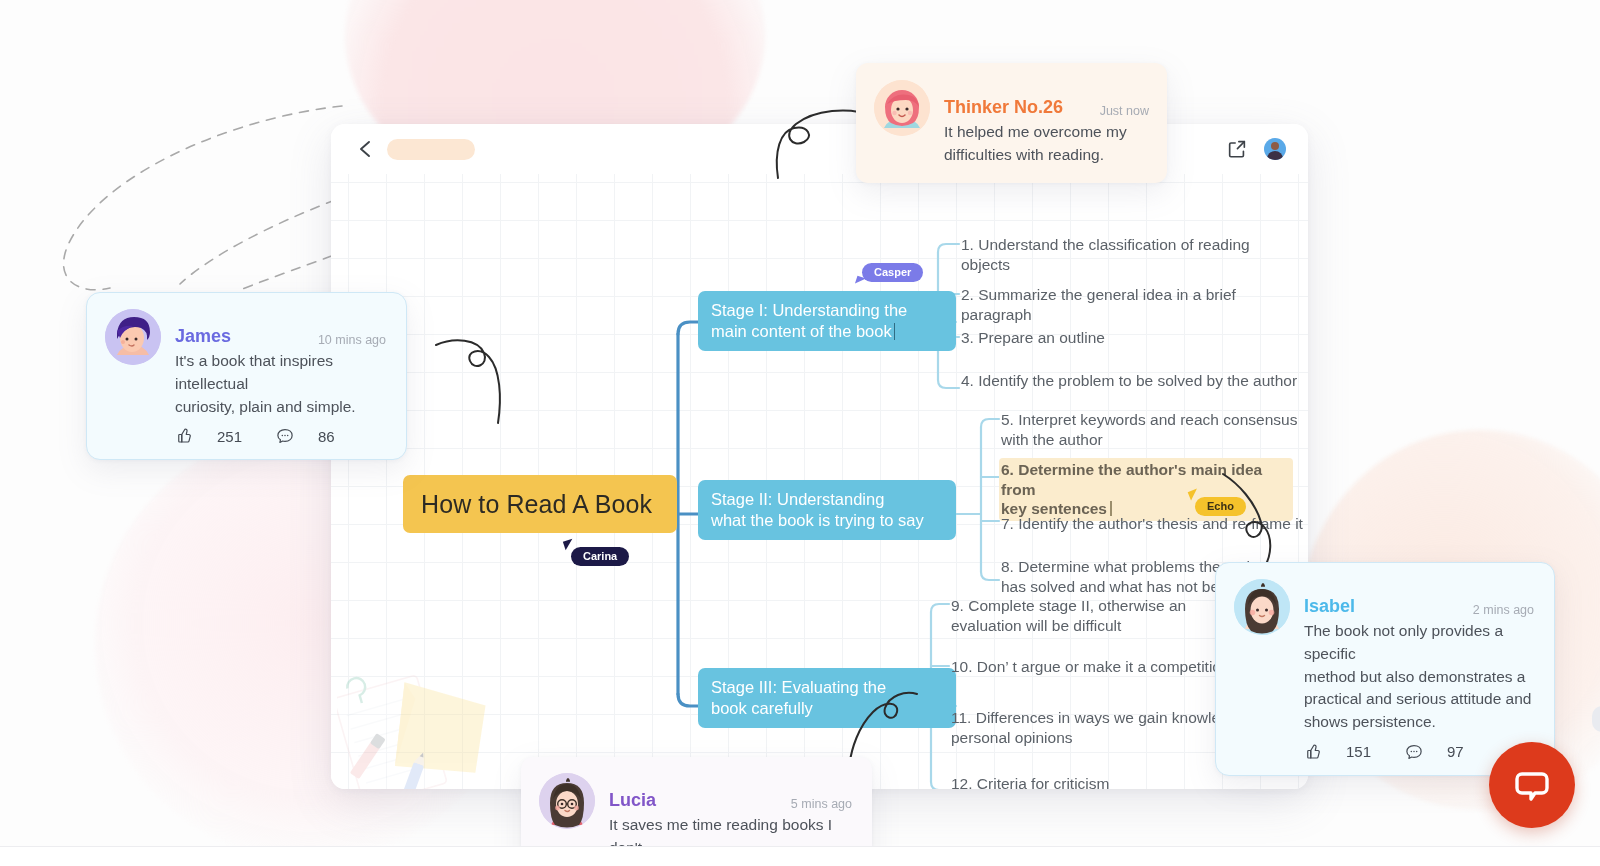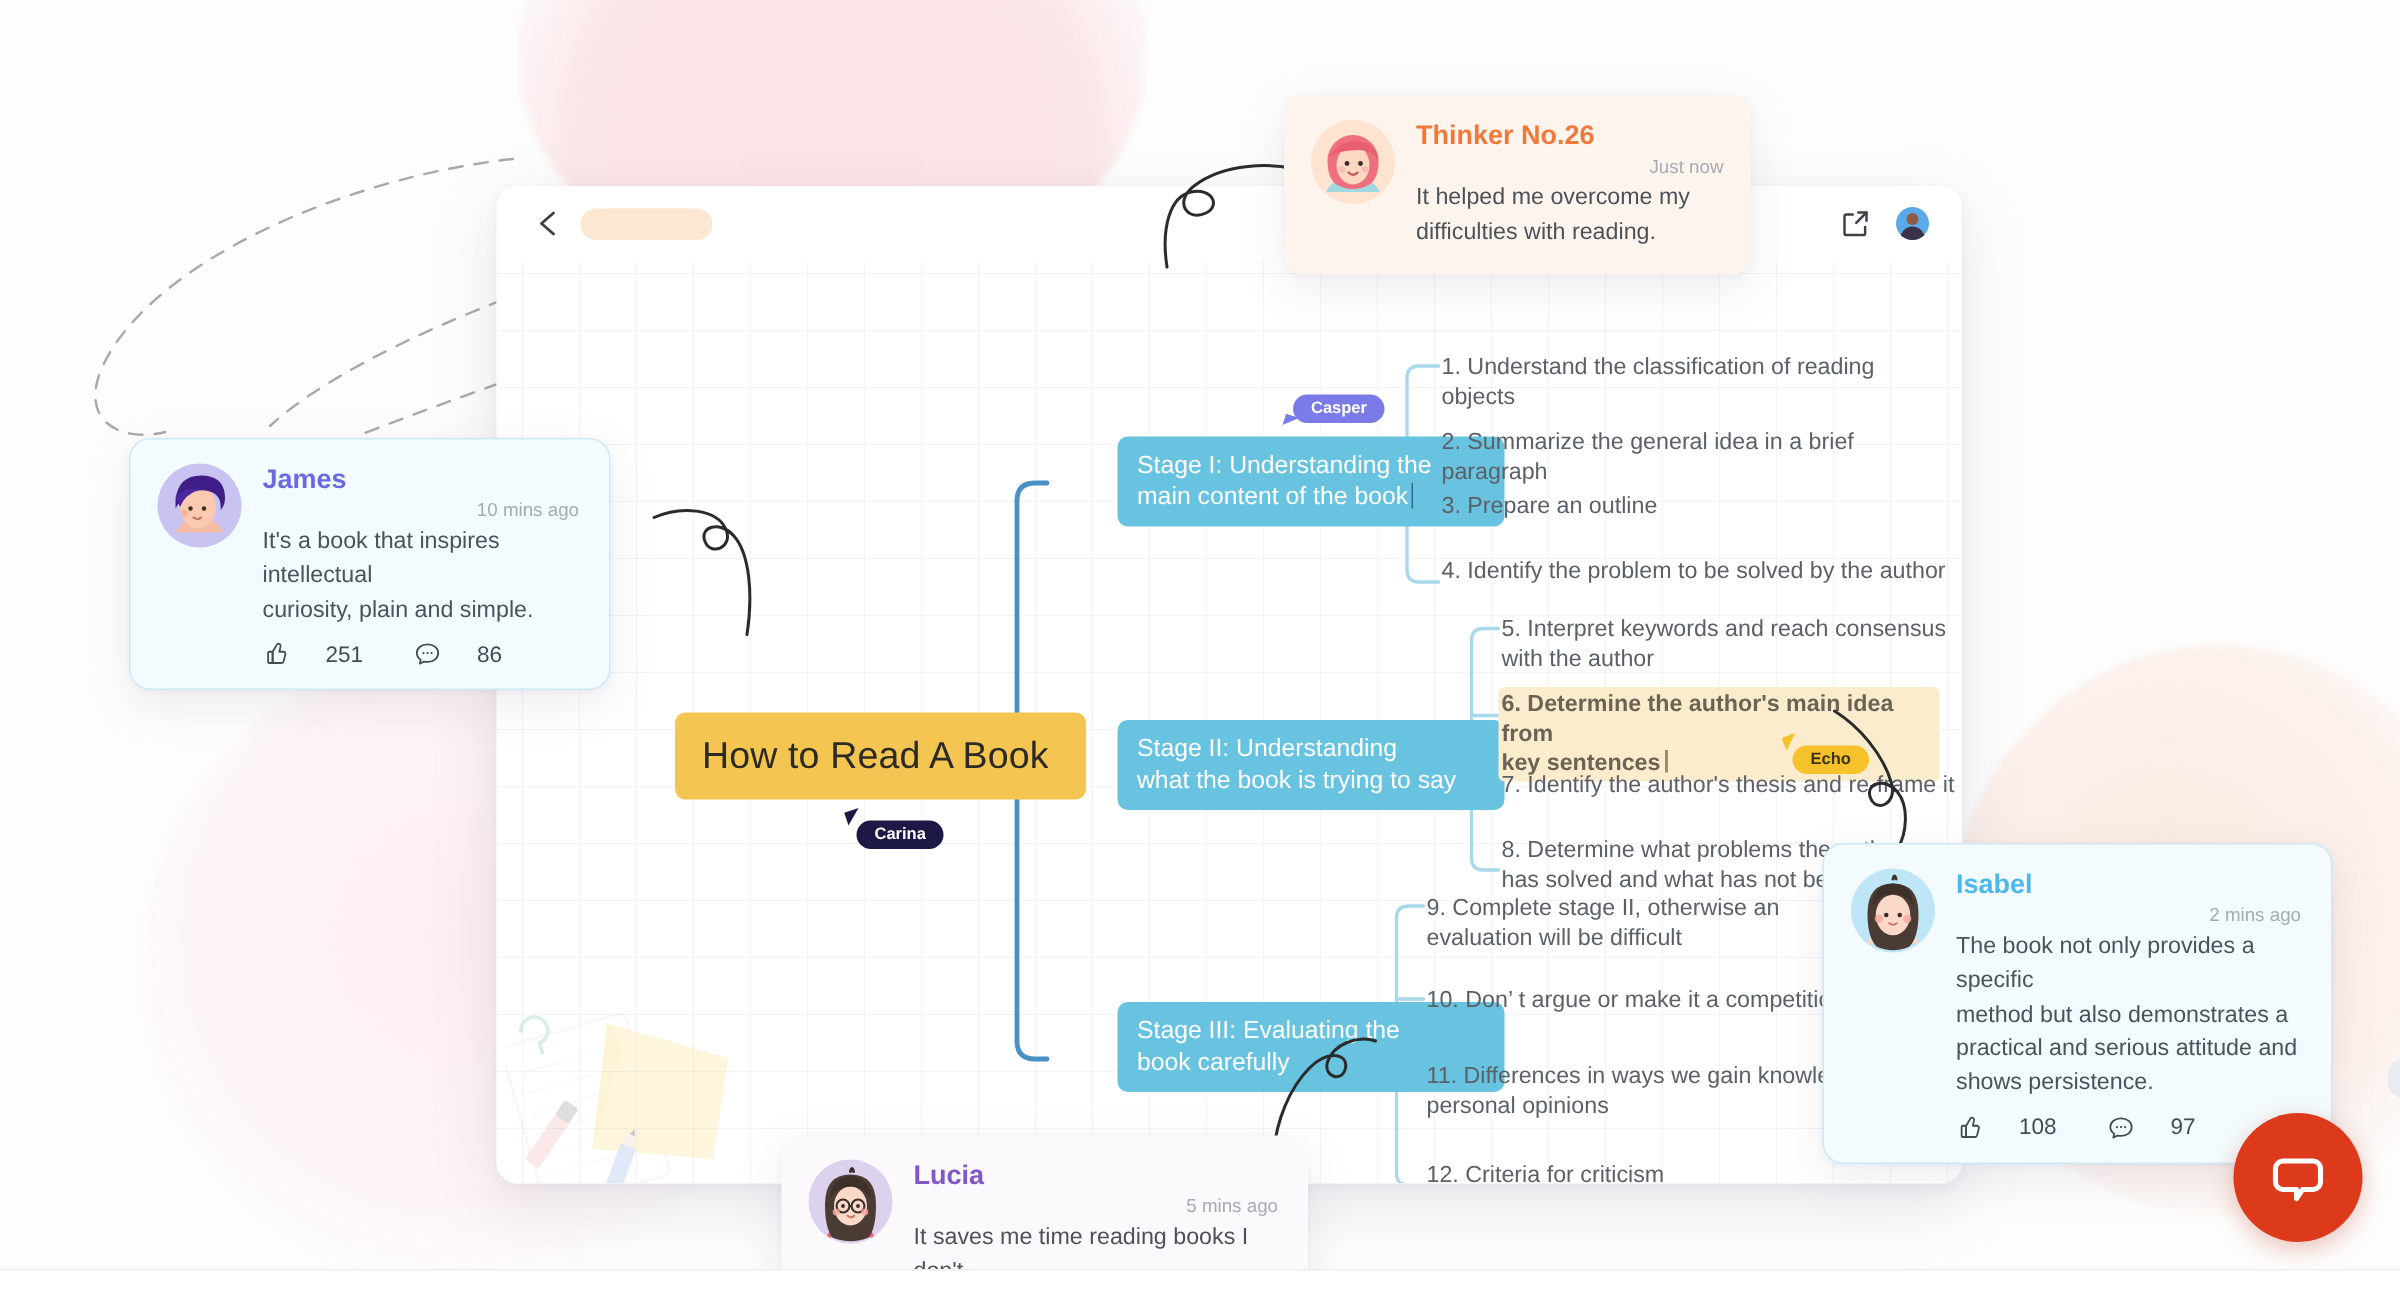--- a/index.html
+++ b/index.html
@@ -98,21 +98,20 @@
 
   #connectors { position: absolute; left: 0; top: 0; width: 977px; height: 615px; }
 
   
   .node {
     position: absolute;
     border-radius: 7px;
     padding: 9px 13px;
     line-height: 1.28;
     cursor: pointer;
-    margin-left: 47px;
   }
   #node-root {
     left: 72px; top: 301px; width: 274px;
     background: #f4c550; color: #2c2a24;
     font-size: 25px; letter-spacing: .1px;
     padding: 13px 18px;
     border-radius: 7px;
   }
   .node-stage {
     background: #68c3e0; color: #ffffff;
@@ -184,21 +183,21 @@
     border-radius: 14px;
     padding: 16px 20px 14px 18px;
     display: flex; gap: 14px;
     box-shadow: 0 10px 30px rgba(120,125,150,0.13), 0 1px 4px rgba(120,125,150,0.07);
   }
   .cc-avatar {
     width: 56px; height: 56px; border-radius: 50%;
     flex: 0 0 56px; position: relative; overflow: hidden;
   }
   .cc-body { flex: 1 1 auto; min-width: 0; }
-  .cc-head { display: flex; align-items: flex-start; gap: 10px; }
+  .cc-head { display: flex; align-items: flex-end; gap: 10px; }
   .cc-name { font-size: 18px; font-weight: bold; white-space: nowrap; }
   .cc-time { margin-left: auto; font-size: 12.5px; color: #a6abb4; white-space: nowrap; margin-top: 24px; }
   .cc-text { font-size: 15.5px; color: #4d525a; line-height: 1.47; margin-top: 3px; }
   .cc-actions { display: flex; gap: 34px; margin-top: 9px; align-items: center; }
   .cc-action { display: flex; align-items: center; gap: 24px; font-size: 15px; color: #454b54; cursor: pointer; }
 
   
   #card-thinker {
     left: 856px; top: 63px; width: 311px;
     background: #fdf5ed; border-radius: 12px;
@@ -538,21 +537,21 @@
         <span>method but also demonstrates a</span><br>
         <span>practical and serious attitude and</span><br>
         <span>shows persistence.</span>
       </div>
       <div class="cc-actions">
         <div class="cc-action">
           <svg width="18" height="18" viewBox="0 0 24 24">
             <path d="M6 10 h3 v10 H6 a1 1 0 0 1 -1 -1 v-8 a1 1 0 0 1 1 -1z" fill="none" stroke="#454b54" stroke-width="1.6" stroke-linejoin="round"></path>
             <path d="M9 10 l4.2 -7 a2 2 0 0 1 2.8 2.4 L15 10 h3.6 a1.8 1.8 0 0 1 1.75 2.25 l-1.6 6.3 A1.8 1.8 0 0 1 17 20 H9z" fill="none" stroke="#454b54" stroke-width="1.6" stroke-linejoin="round"></path>
           </svg>
-          <span>108</span>
+          <span>151</span>
         </div>
         <div class="cc-action">
           <svg width="18" height="18" viewBox="0 0 24 24">
             <path d="M12 3.5 C6.2 3.5 2.5 7 2.5 11.2 c0 2.4 1.3 4.5 3.4 5.9 l-.7 3.5 3.7-1.9 c1 .25 2 .38 3.1 .38 c5.8 0 9.5-3.5 9.5-7.9 S17.8 3.5 12 3.5z" fill="none" stroke="#454b54" stroke-width="1.6" stroke-linejoin="round"></path>
             <circle cx="8.4" cy="11.2" r="1" fill="#454b54"></circle>
             <circle cx="12" cy="11.2" r="1" fill="#454b54"></circle>
             <circle cx="15.6" cy="11.2" r="1" fill="#454b54"></circle>
           </svg>
           <span>97</span>
         </div>

